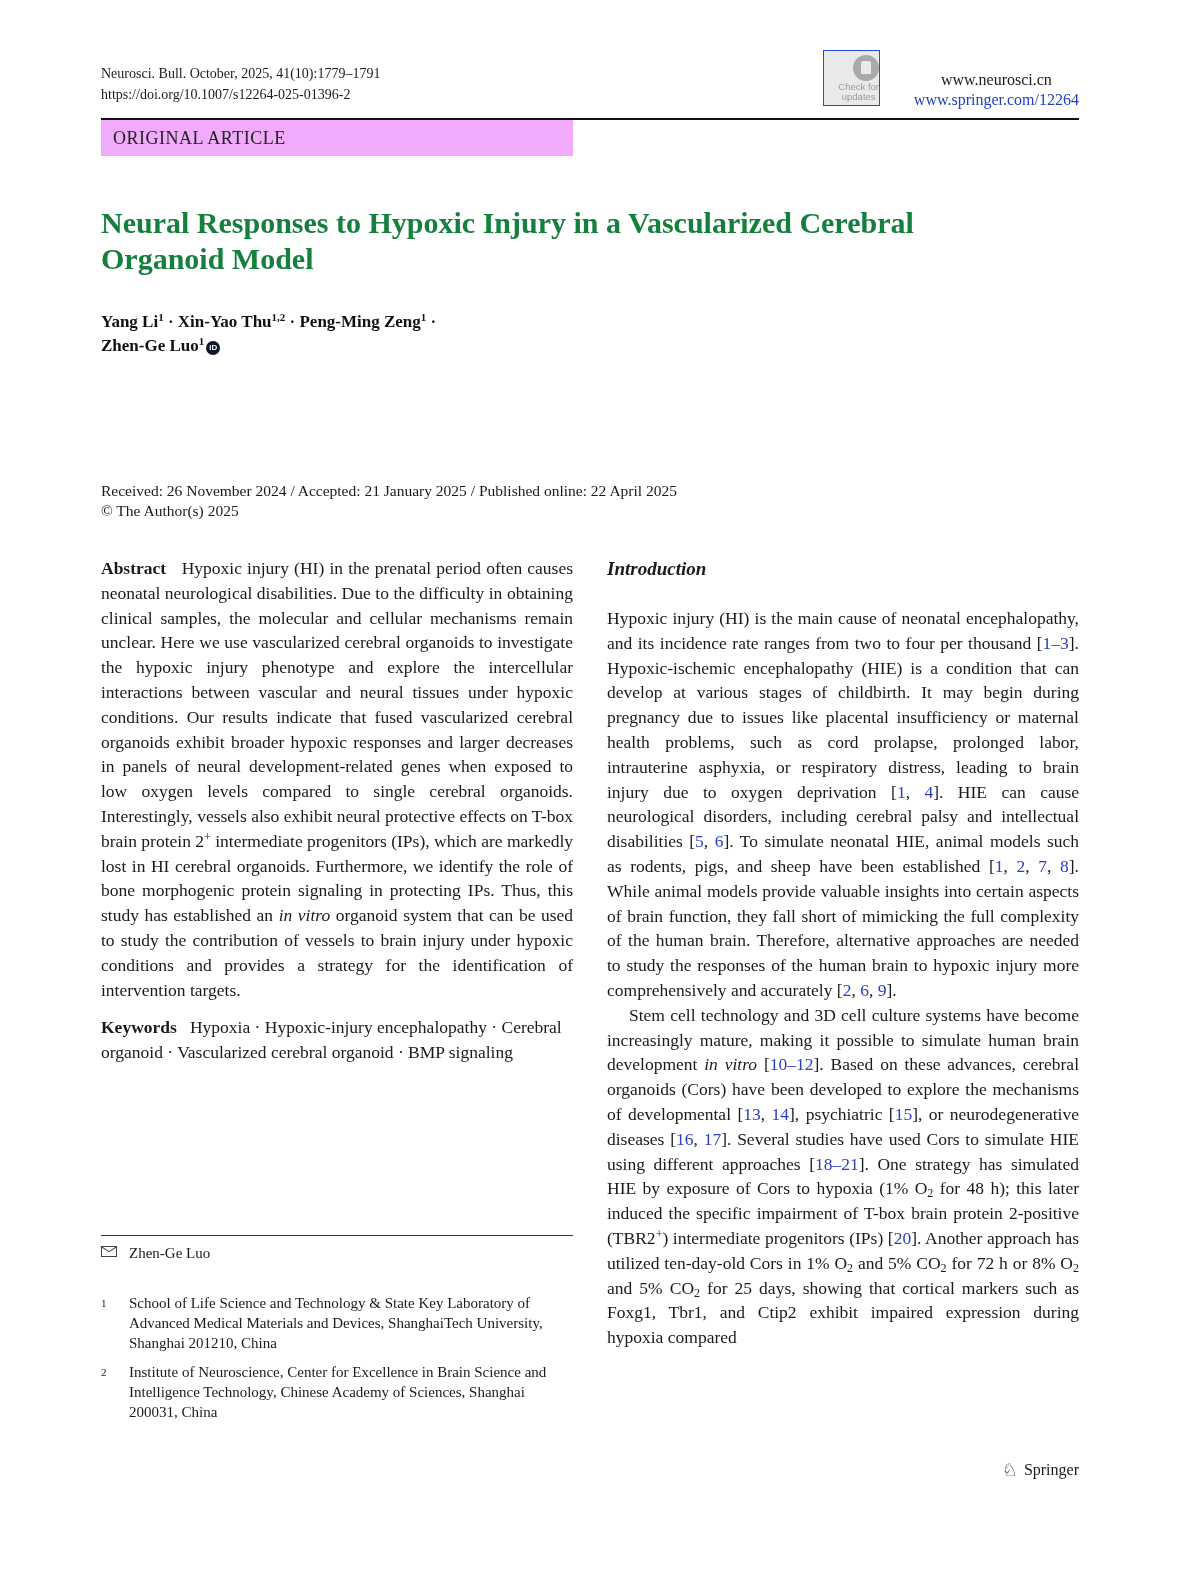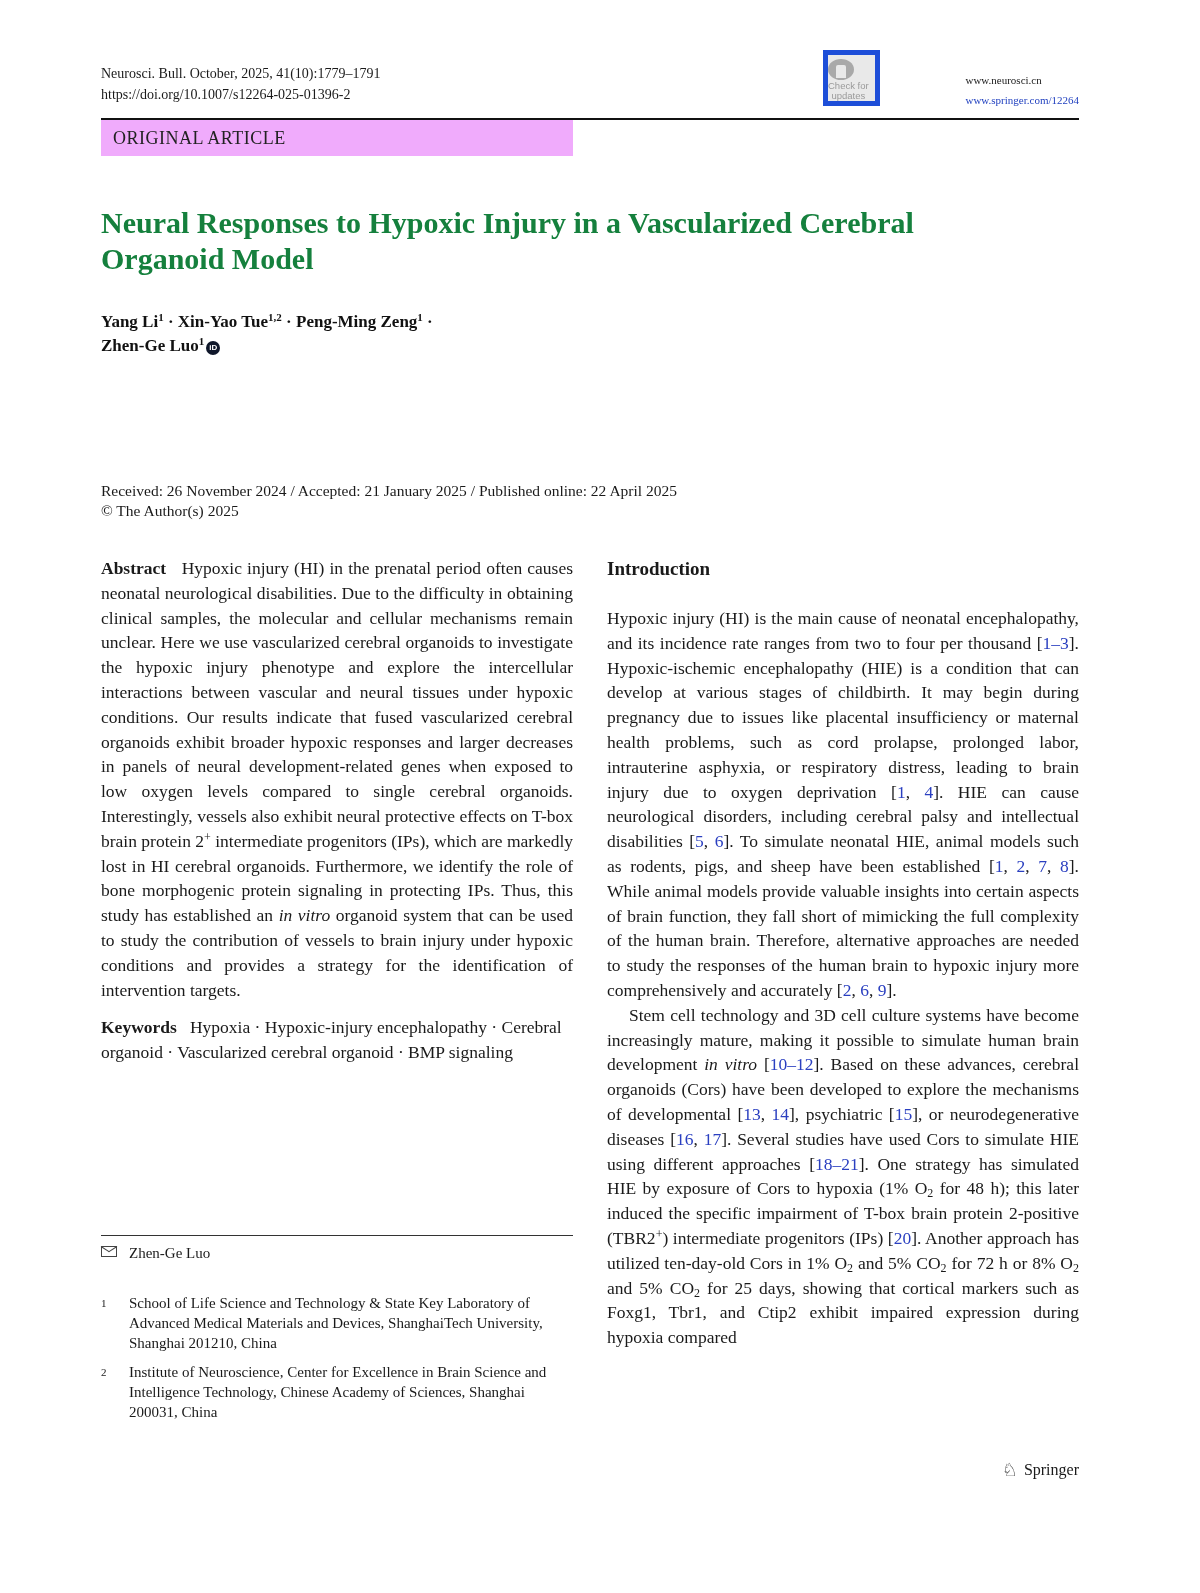--- a/index.html
+++ b/index.html
@@ -2,26 +2,26 @@
 <html><head>
 <meta charset="utf-8">
 <style>
   html, body { margin: 0; padding: 0; background: #ffffff; }
   body {
     width: 1200px; height: 1593px; position: relative; overflow: hidden;
     font-family: "Liberation Serif", "DejaVu Serif", serif; color: #1a1a1a;
   }
   .abs { position: absolute; }
   .hdr-left { left: 101px; top: 63px; font-size: 14px; line-height: 21px; }
-  .hdr-right { right: 121px; top: 70px; font-size: 11px; line-height: 20px; text-align: left; }
+  .hdr-right { right: 121px; top: 70px; font-size: 16px; line-height: 20px; text-align: center; }
   .hdr-right .link { color: #1f3fbf; }
   .crossmark {
     left: 823px; top: 50px; width: 57px; height: 56px; background: #e9e9e9;
-    border: 5px solid #1d4ed8; box-sizing: border-box;
-    display: flex; flex-direction: column; align-items: flex-start; justify-content: flex-start;
+    border: 1px solid #1d4ed8; box-sizing: border-box;
+    display: flex; flex-direction: column; align-items: flex-end; justify-content: flex-start;
   }
   .crossmark .circle {
     width: 26px; height: 26px; border-radius: 50%; background: #a9a9a9; margin-top: 4px;
     position: relative;
   }
   .crossmark .circle::after {
     content: ""; position: absolute; left: 8px; top: 6px; width: 10px; height: 13px;
     background: #e9e9e9; border-radius: 2px 2px 0 0;
   }
   .crossmark .cm-text {
@@ -47,21 +47,21 @@
   }
   .dates { left: 101px; top: 481px; font-size: 15.5px; line-height: 20px; }
   .col { font-size: 17.5px; line-height: 24.8px; text-align: justify; }
   .col-left { left: 101px; top: 556px; width: 472px; }
   .col-right { left: 607px; top: 556px; width: 472px; }
   .col p { margin: 0; }
   .b { font-weight: bold; }
   .i { font-style: italic; }
   .ref { color: #2a3fc0; }
   .kw { margin-top: 13px !important; }
-  .sec-head { font-weight: bold; font-size: 19px; line-height: 25px; margin: 0 0 25px 0 !important; }
+  .sec-head { font-weight: bold; font-size: 19px; line-height: 25px; margin: 0 0 25px 0 !important; font-style: italic; }
   .indent { text-indent: 22px; }
   sub { font-size: 12px; vertical-align: -3px; line-height: 0; }
   .col sup { font-size: 12px; vertical-align: 6px; line-height: 0; }
   .fn-rule { left: 101px; top: 1235px; width: 472px; height: 1px; background: #333; }
   .fn { left: 101px; width: 472px; font-size: 15px; line-height: 20px; }
   .fn .mark { position: absolute; left: 0; top: 0; width: 20px; font-size: 11px; }
   .fn .envelope { left: 0; top: 3px; width: 16px; height: 11px; border: 1px solid #444; box-sizing: border-box; }
   .fn .envelope::before, .fn .envelope::after {
     content: ""; position: absolute; top: 3px; width: 10px; height: 1px; background: #444;
   }
@@ -91,21 +91,21 @@
   <div>www.neurosci.cn</div>
   <div class="link">www.springer.com/12264</div>
 </div>
 
 <div class="abs rule-top"></div>
 <div class="abs banner">ORIGINAL ARTICLE</div>
 
 <h1 class="abs title" style="margin:0">Neural Responses to Hypoxic Injury in a Vascularized Cerebral Organoid Model</h1>
 
 <div class="abs authors">
-  <span><span>Yang Li</span><sup>1</sup></span><span> · </span><span><span>Xin-Yao Tue</span><sup>1,2</sup></span><span> · </span><span><span>Peng-Ming Zeng</span><sup>1</sup></span><span> · </span><br>
+  <span><span>Yang Li</span><sup>1</sup></span><span> · </span><span><span>Xin-Yao Thu</span><sup>1,2</sup></span><span> · </span><span><span>Peng-Ming Zeng</span><sup>1</sup></span><span> · </span><br>
   <span><span>Zhen-Ge Luo</span><sup>1</sup></span><span class="orcid">iD</span>
 </div>
 
 <div class="abs dates">
   <div>Received: 26 November 2024 / Accepted: 21 January 2025 / Published online: 22 April 2025</div>
   <div>© The Author(s) 2025</div>
 </div>
 
 <div class="abs col col-left">
   <p><span class="b">Abstract</span>&nbsp;&nbsp;&nbsp;<span>Hypoxic injury (HI) in the prenatal period often causes neonatal neurological disabilities. Due to the difficulty in obtaining clinical samples, the molecular and cellular mechanisms remain unclear. Here we use vascularized cerebral organoids to investigate the hypoxic injury phenotype and explore the intercellular interactions between vascular and neural tissues under hypoxic conditions. Our results indicate that fused vascularized cerebral organoids exhibit broader hypoxic responses and larger decreases in panels of neural development-related genes when exposed to low oxygen levels compared to single cerebral organoids. Interestingly, vessels also exhibit neural protective effects on T-box brain protein 2</span><sup>+</sup><span> intermediate progenitors (IPs), which are markedly lost in HI cerebral organoids. Furthermore, we identify the role of bone morphogenic protein signaling in protecting IPs. Thus, this study has established an </span><span class="i">in vitro</span><span> organoid system that can be used to study the contribution of vessels to brain injury under hypoxic conditions and provides a strategy for the identification of intervention targets.</span></p>

